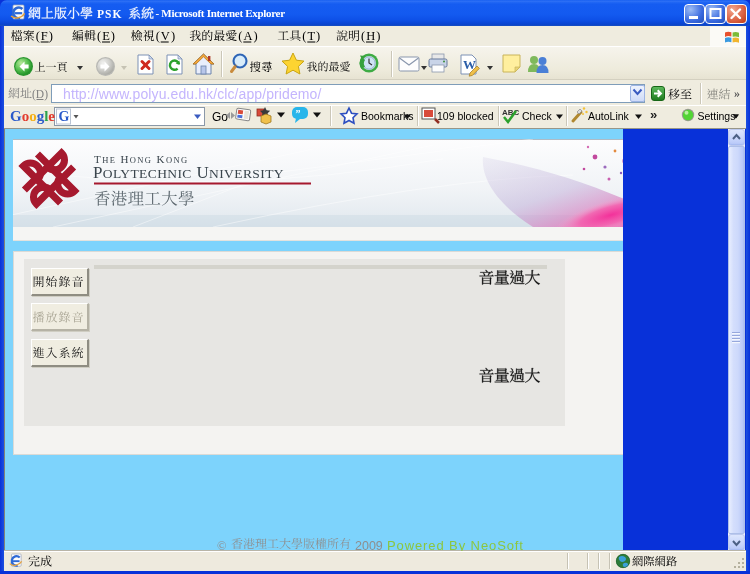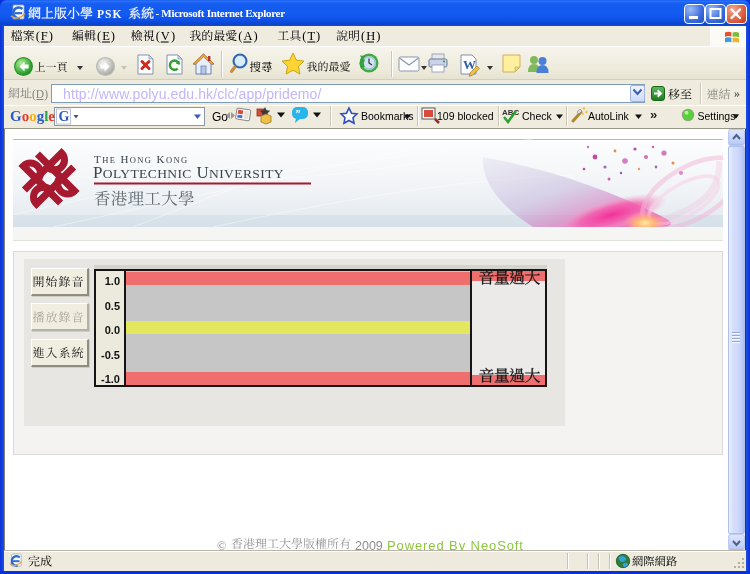--- a/index.html
+++ b/index.html
@@ -6,21 +6,21 @@
 .abs{position:absolute}
 
 #title{left:0;top:0;width:750px;height:26px;border-radius:7px 7px 0 0;
  background:linear-gradient(#0f5af0 0%,#3272f5 4%,#2268f4 8%,#155cf1 16%,#135af0 55%,#0e51e8 75%,#0a46d4 90%,#0c44c8 96%,#1952c0 100%)}
 
 #menub{left:4px;top:26px;width:742px;height:21px;background:#efecdf;border-bottom:1px solid #fff}
 #toolb{left:4px;top:47px;width:742px;height:33px;background:linear-gradient(#f6f4ec,#eeebdc 70%,#e7e3d2);border-bottom:1px solid #d4d0c0}
 #addrb{left:4px;top:80px;width:742px;height:25px;background:#efecdf}
 #googb{left:4px;top:105px;width:742px;height:24px;background:#efecdf;border-bottom:1px solid #989688;border-top:1px solid #fff}
 
-#vp{left:5px;top:129px;width:723px;height:422px;background:#ffffff;overflow:hidden}
+#vp{left:5px;top:129px;width:618px;height:422px;background:#7dd3fc;overflow:hidden}
 #edgeL{left:4px;top:129px;width:1px;height:422px;background:#828177}
 #sbar{left:728px;top:129px;width:17px;height:422px;background:#f2f1fb}
 #status{left:4px;top:551px;width:742px;height:20px;background:#eeeade;border-top:1px solid #fff;box-shadow:0 -1px 0 #b9b5a8}
 #bordL{left:0;top:26px;width:4px;height:545px;background:linear-gradient(90deg,#0831d9,#1c50e0)}
 #bordR{left:746px;top:26px;width:4px;height:545px;background:linear-gradient(90deg,#1c50e0,#0831d9)}
 #bordB{left:0;top:571px;width:750px;height:3px;background:#0831d9}
 
 .wbtn{position:absolute;top:4px;width:21px;height:20px;border:1px solid #fff;border-radius:4px}
 .wmin,.wmax{background:radial-gradient(circle at 30% 25%,#9cbcf4,#3a6ae0 60%,#2350b8)}
 .wclose{background:radial-gradient(circle at 30% 25%,#f2a68e,#dd6547 55%,#bc3912)}
@@ -195,37 +195,20 @@
 <text x="80" y="39" font-family="Liberation Serif" font-size="17" fill="#39444c" letter-spacing=".4">P<tspan font-size="13.5">OLYTECHNIC</tspan> U<tspan font-size="13.5">NIVERSITY</tspan></text>
 <rect x="81" y="43.5" width="217" height="2" fill="#a6192e"></rect>
 </svg></div>
   <div id="strip"></div>
   <div id="cont"></div>
   <div id="panel"></div>
   <div class="pbtn" style="top:139px"></div>
   <div class="pbtn" style="top:174px;border-right-color:#b5b2a5;border-bottom-color:#b5b2a5"></div>
   <div class="pbtn" style="top:210px"></div>
   <div id="chartshadow"></div>
-  <div id="chart">
-    <div id="axis"></div>
-      <div id="axdiv"></div>
-      <div id="plot"></div>
-      <div id="vline"></div>
-      <div id="rzone"></div>
-    <div class="redband" style="left:30px;top:1px;width:344px;height:13px"></div>
-    <div class="redband" style="left:376px;top:0;width:73px;height:10px"></div>
-    <div class="redband" style="left:30px;top:101px;width:344px;height:13px"></div>
-    <div class="redband" style="left:376px;top:104px;width:73px;height:10px"></div>
-    <div id="yellow"></div>
-    <div class="axlab" style="left:0;top:4px">1.0</div>
-      <div class="axlab" style="left:0;top:28.5px">0.5</div>
-      <div class="axlab" style="left:0;top:53px">0.0</div>
-      <div class="axlab" style="left:0;top:77.5px">-0.5</div>
-      <div class="axlab" style="left:0;top:102px">-1.0</div>
-  </div>
   <svg class="abs" style="left:0;top:0;z-index:30;pointer-events:none" width="723" height="422">
       <g fill="#5d686f" transform="translate(89.0,75.5) scale(0.01650,-0.01650)">
         <use href="#u9999" x="0"></use>
         <use href="#u6e2f" x="1018"></use>
         <use href="#u7406" x="2036"></use>
         <use href="#u5de5" x="3054"></use>
         <use href="#u5927" x="4072"></use>
         <use href="#u5b78" x="5090"></use>
       </g>
       <g fill="#1a1a1a" transform="translate(27.5,157.1) scale(0.01200,-0.01200)">

